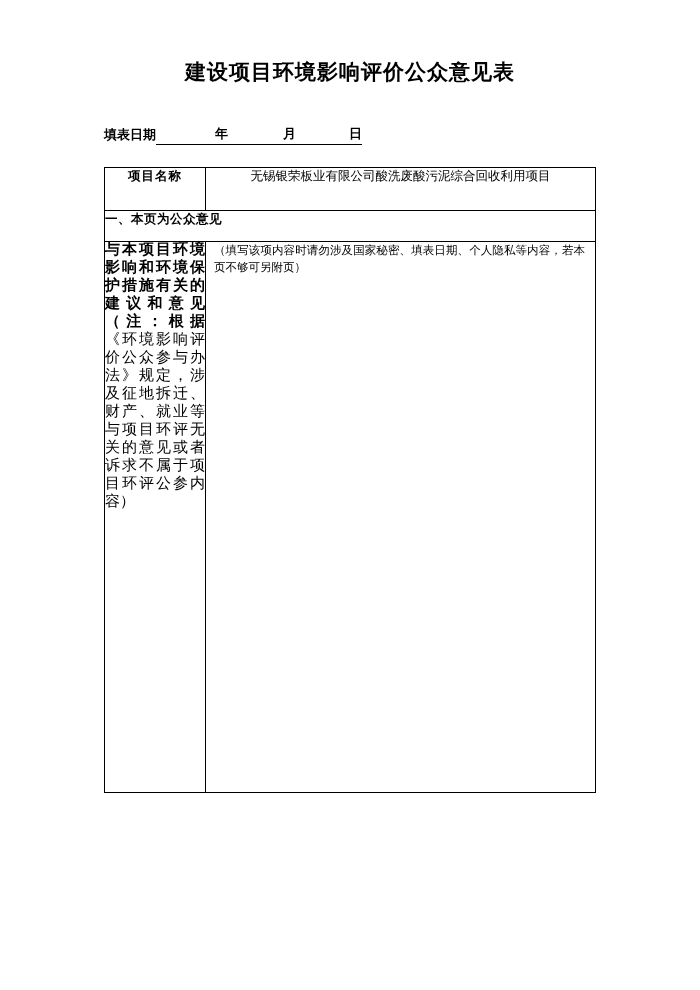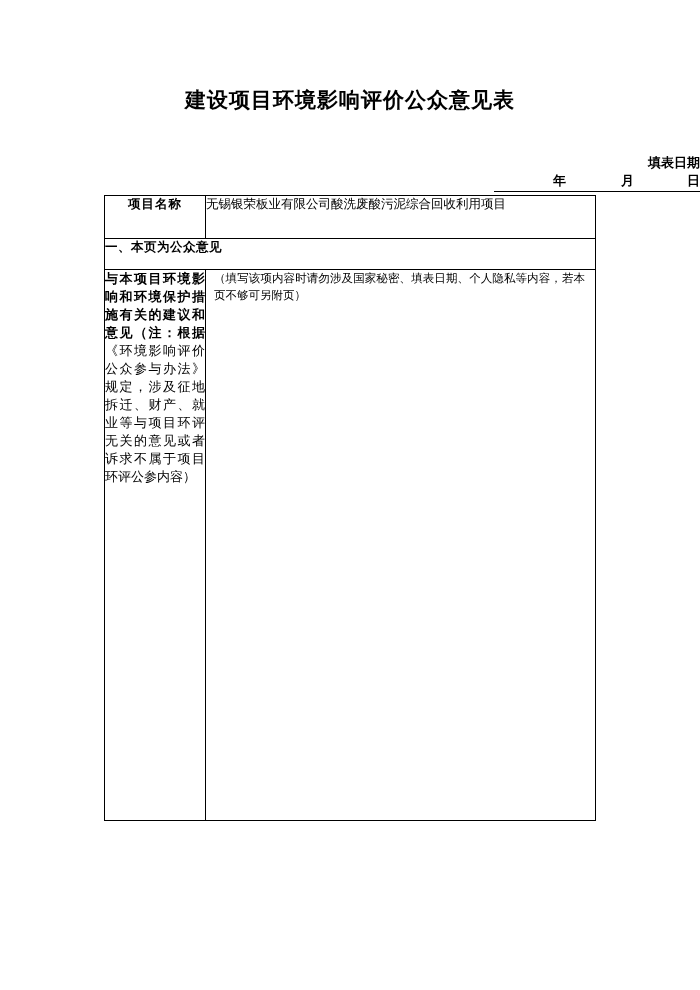--- a/index.html
+++ b/index.html
@@ -20,33 +20,32 @@
     height: 990px;
     box-sizing: border-box;
     padding: 0;
     position: relative;
   }
   .doc-title {
     text-align: center;
     font-size: 21px;
     font-weight: bold;
     letter-spacing: 1px;
-    margin-top: 86px;
+    margin-top: 58px;
     font-family: "Liberation Sans", "DejaVu Sans", sans-serif;
   }
   .fill-date-row {
     margin-top: 40px;
     margin-left: 104px;
     font-size: 13px;
     font-weight: bold;
     font-family: "Liberation Sans", "DejaVu Sans", sans-serif;
     display: flex;
-    align-items: flex-end;
+    align-items: flex-start;
     height: 20px;
-    flex-direction: column;
   }
   .fill-date-label {
     white-space: nowrap;
     padding-bottom: 1px;
   }
   .date-blank {
     border-bottom: 1px solid #000;
     display: inline-flex;
     align-items: flex-end;
     height: 17px;
@@ -79,44 +78,44 @@
     height: 42px;
     font-size: 12.5px;
     font-weight: bold;
     font-family: "Liberation Sans", "DejaVu Sans", sans-serif;
     text-align: center;
     vertical-align: middle;
     letter-spacing: 1px;
   }
   .cell-project-name {
     font-size: 12.5px;
-    text-align: left;
+    text-align: center;
     vertical-align: middle;
     height: 42px;
     font-family: Liberation Serif, serif;
   }
   .cell-section {
     height: 30px;
     vertical-align: middle;
     font-size: 12.5px;
     font-weight: bold;
     font-family: "Liberation Sans", "DejaVu Sans", sans-serif;
     padding-left: 8px;
     letter-spacing: 0.5px;
     border-radius: 8px;
   }
   .cell-side-label {
     width: 100px;
     height: 550px;
     vertical-align: middle;
     padding: 4px 7px 4px 9px;
-    font-size: 13px;
+    font-size: 15px;
     line-height: 18px;
     font-weight: bold;
-    font-family: Liberation Serif, serif;
+    font-family: Liberation Mono, monospace;
     text-align: justify;
     text-justify: inter-ideograph;
   }
   .cell-side-label .note-normal {
     font-weight: normal;
   }
   .cell-answer {
     vertical-align: bottom;
     padding: 0;
     position: relative;

